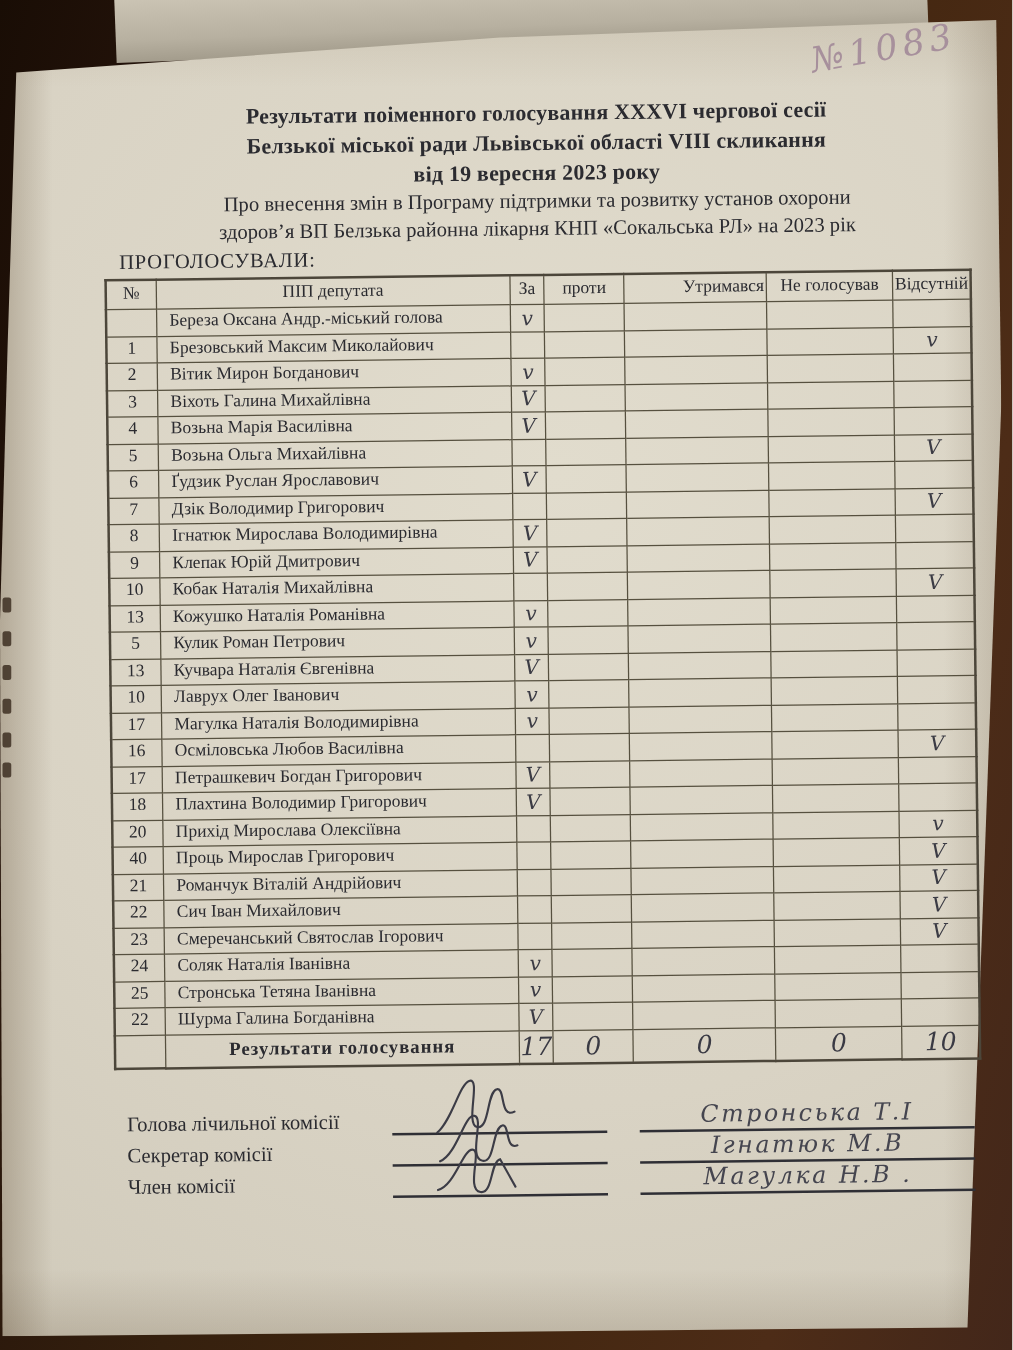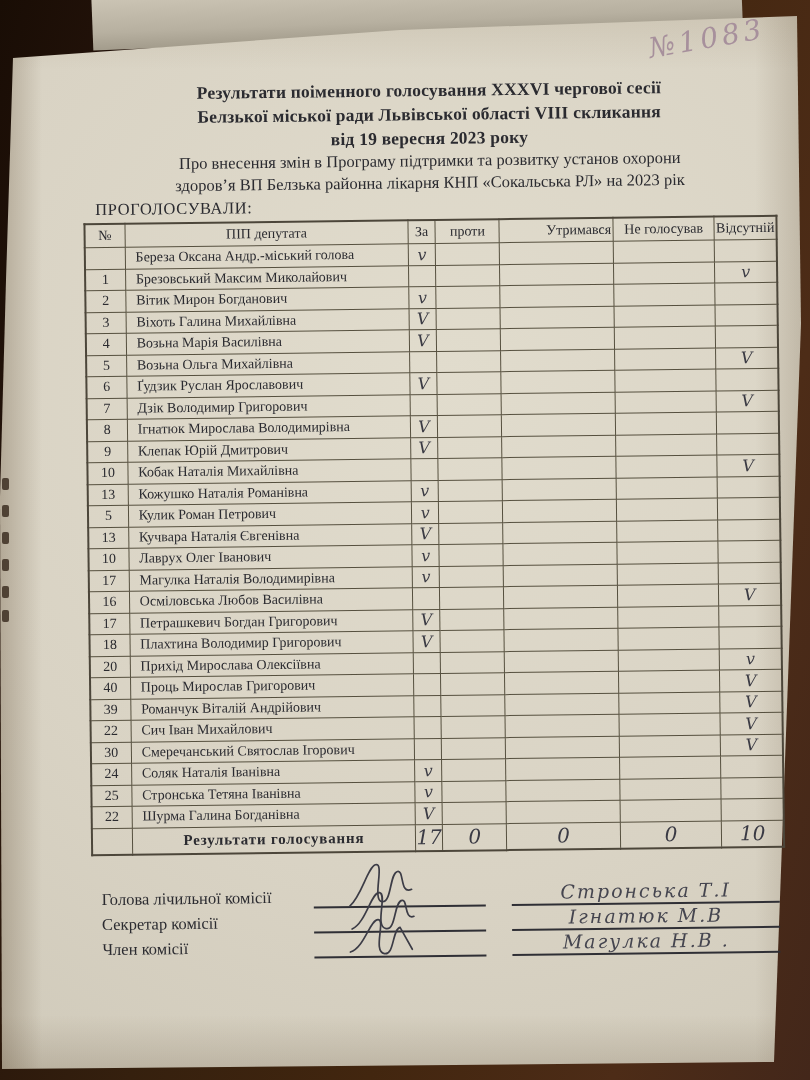--- a/index.html
+++ b/index.html
@@ -299,39 +299,39 @@
           <tr>
     <td class="c-num">40</td>
     <td class="c-name">Проць Мирослав Григорович</td>
     <td class="c-mark c-za"></td>
     <td class="c-mark c-proty"></td>
     <td class="c-mark c-utrym"></td>
     <td class="c-mark c-neholos"></td>
     <td class="c-mark c-vidsutnii">V</td>
   </tr>
           <tr>
-    <td class="c-num">39</td>
+    <td class="c-num">21</td>
     <td class="c-name">Романчук Віталій Андрійович</td>
     <td class="c-mark c-za"></td>
     <td class="c-mark c-proty"></td>
     <td class="c-mark c-utrym"></td>
     <td class="c-mark c-neholos"></td>
     <td class="c-mark c-vidsutnii">V</td>
   </tr>
           <tr>
     <td class="c-num">22</td>
     <td class="c-name">Сич Іван Михайлович</td>
     <td class="c-mark c-za"></td>
     <td class="c-mark c-proty"></td>
     <td class="c-mark c-utrym"></td>
     <td class="c-mark c-neholos"></td>
     <td class="c-mark c-vidsutnii">V</td>
   </tr>
           <tr>
-    <td class="c-num">30</td>
+    <td class="c-num">23</td>
     <td class="c-name">Смеречанський Святослав Ігорович</td>
     <td class="c-mark c-za"></td>
     <td class="c-mark c-proty"></td>
     <td class="c-mark c-utrym"></td>
     <td class="c-mark c-neholos"></td>
     <td class="c-mark c-vidsutnii">V</td>
   </tr>
           <tr>
     <td class="c-num">24</td>
     <td class="c-name">Соляк Наталія Іванівна</td>

